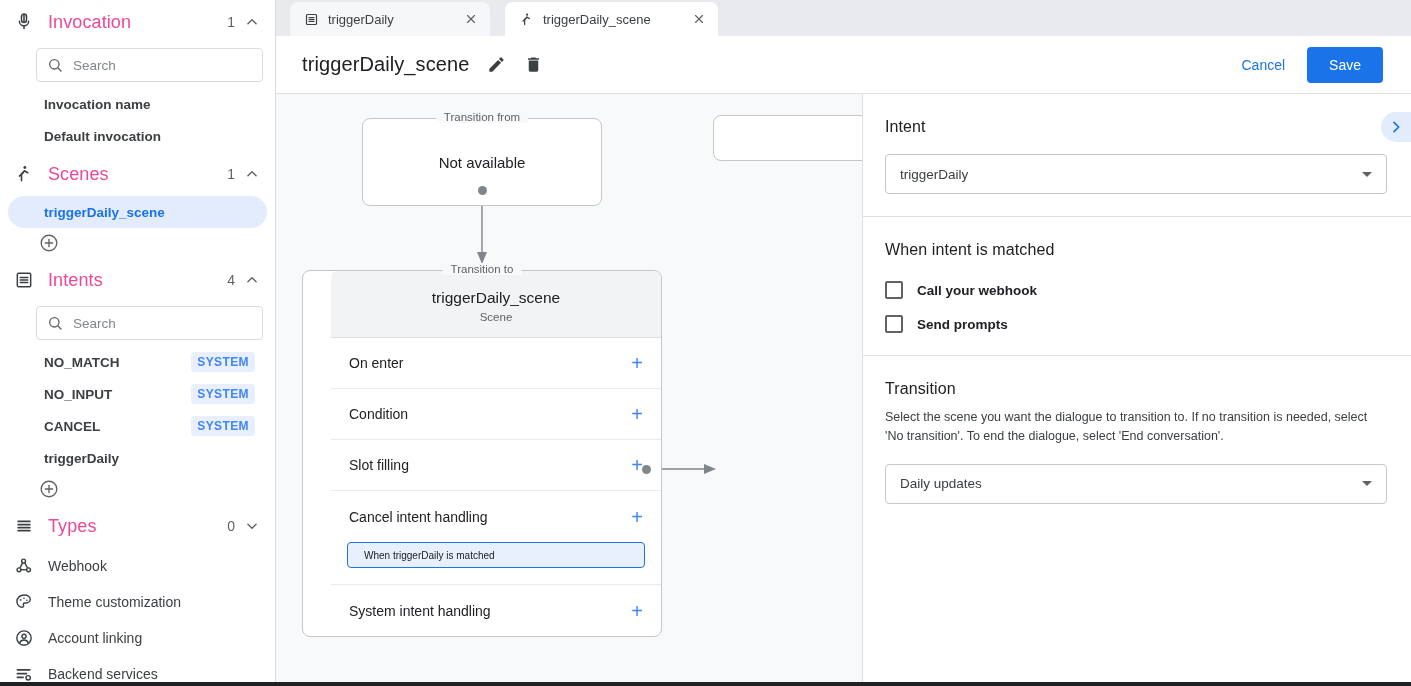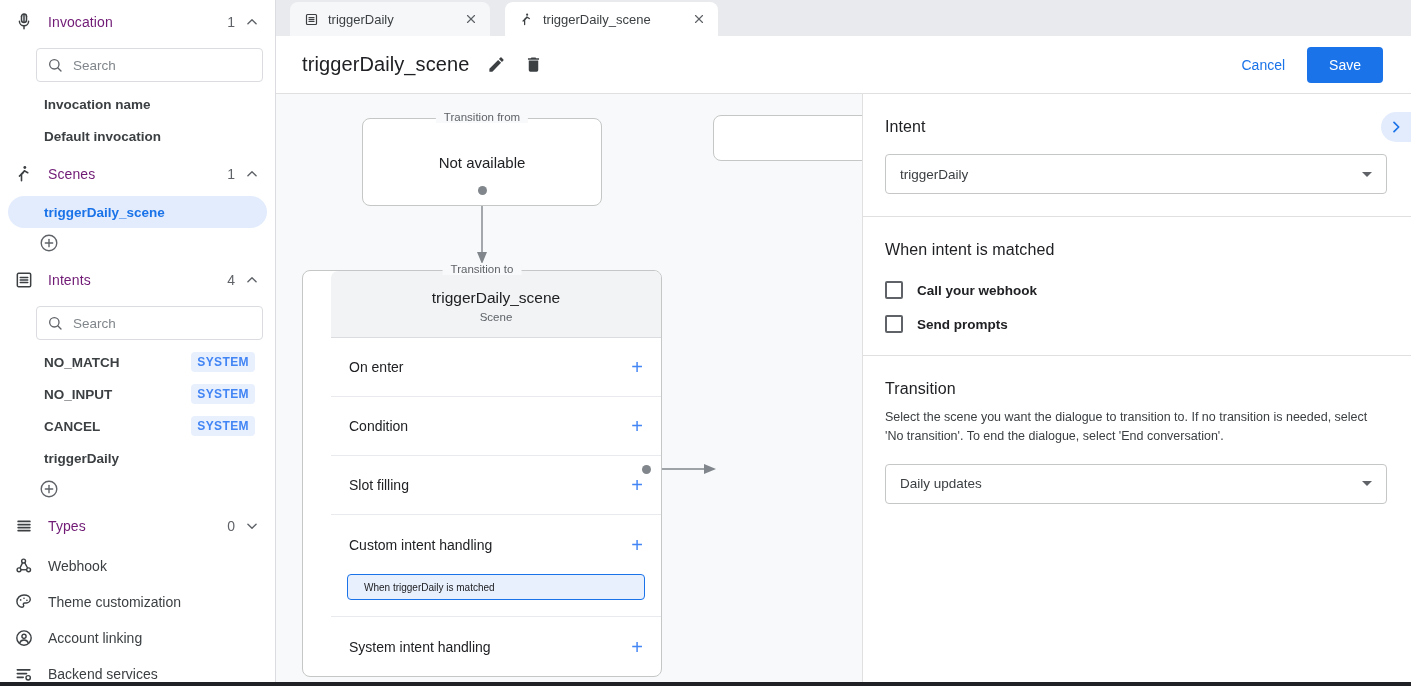--- a/index.html
+++ b/index.html
@@ -15,21 +15,21 @@
     position: absolute; left: 0; top: 0; width: 276px; height: 682px;
     background: #ffffff; border-right: 1px solid #dadce0; overflow: hidden;
   }
   .nav-group-header {
     display: flex; align-items: center; height: 44px; padding: 0 16px 0 12px;
     cursor: pointer;
   }
   .nav-ico { width: 24px; height: 24px; flex: 0 0 24px; margin-right: 12px;
     display:flex; align-items:center; justify-content:center; color:#3c4043; }
   .nav-ico svg { display:block; }
-  .nav-group-title { flex: 1; font-size: 14px; color: #701a75; letter-spacing:.1px; }
+  .nav-group-title { flex: 1; font-size: 18px; color: #ec4899; letter-spacing:.1px; }
   .nav-count { font-size: 14px; color: #5f6368; margin-right: 10px; }
   .chev { width: 14px; height: 14px; color:#5f6368; display:flex; align-items:center; justify-content:center; }
 
   .search-wrap { padding: 4px 12px 6px 36px; }
   .search-box {
     display: flex; align-items: center; height: 34px;
     border: 1px solid #dadce0; border-radius: 4px; padding: 0 10px; background:#fff;
   }
   .search-box .s-ico { color:#5f6368; margin-right: 10px; display:flex; }
   .search-box input {
@@ -121,21 +121,21 @@
     border: 1px solid #c4c7c5; background: #fff; position: absolute; padding-left: 28px;
   }
   #node-scene .legend { background: #f8f9fa; }
   .scene-head {
     background: #f1f3f4; border-radius: 7px 7px 0 0; padding: 18px 0 14px;
     text-align: center; border-bottom: 1px solid #dadce0;
   }
   .scene-head .sname { font-size: 15.5px; color: #202124; }
   .scene-head .ssub { font-size: 11.5px; color: #5f6368; margin-top: 4px; }
   .scene-row {
-    display: flex; align-items: center; height: 59px; padding: 0 18px;
+    display: flex; align-items: center; height: 51px; padding: 0 18px;
     border-bottom: 1px solid #e8eaed; font-size: 14px; color: #202124;
   }
   .scene-row:last-child { border-bottom: none; }
   .scene-row .rlabel { flex: 1; }
   .plus { color: #4285f4; font-size: 20px; line-height: 1; cursor: pointer; font-weight: 300; }
   .scene-section { border-bottom: 1px solid #e8eaed; }
   .scene-section .scene-row { border-bottom: none; }
   .handler-chip {
     margin: 0 16px 16px 16px; height: 26px;
     background: #e8f0fe; border: 1px solid #1a73e8; border-radius: 4px;
@@ -469,21 +469,21 @@
           <span class="rlabel">Condition</span>
           <span class="plus">+</span>
         </div>
         <div class="scene-row">
           <span class="rlabel">Slot filling</span>
           <span class="plus">+</span>
         </div>
 
         <div class="scene-section">
           <div class="scene-row">
-            <span class="rlabel">Custom intent handling</span>
+            <span class="rlabel">Cancel intent handling</span>
             <span class="plus">+</span>
           </div>
           <div class="handler-chip">
             <span>When triggerDaily is matched</span>
           </div>
         </div>
 
         <div class="scene-row">
           <span class="rlabel">System intent handling</span>
           <span class="plus">+</span>

